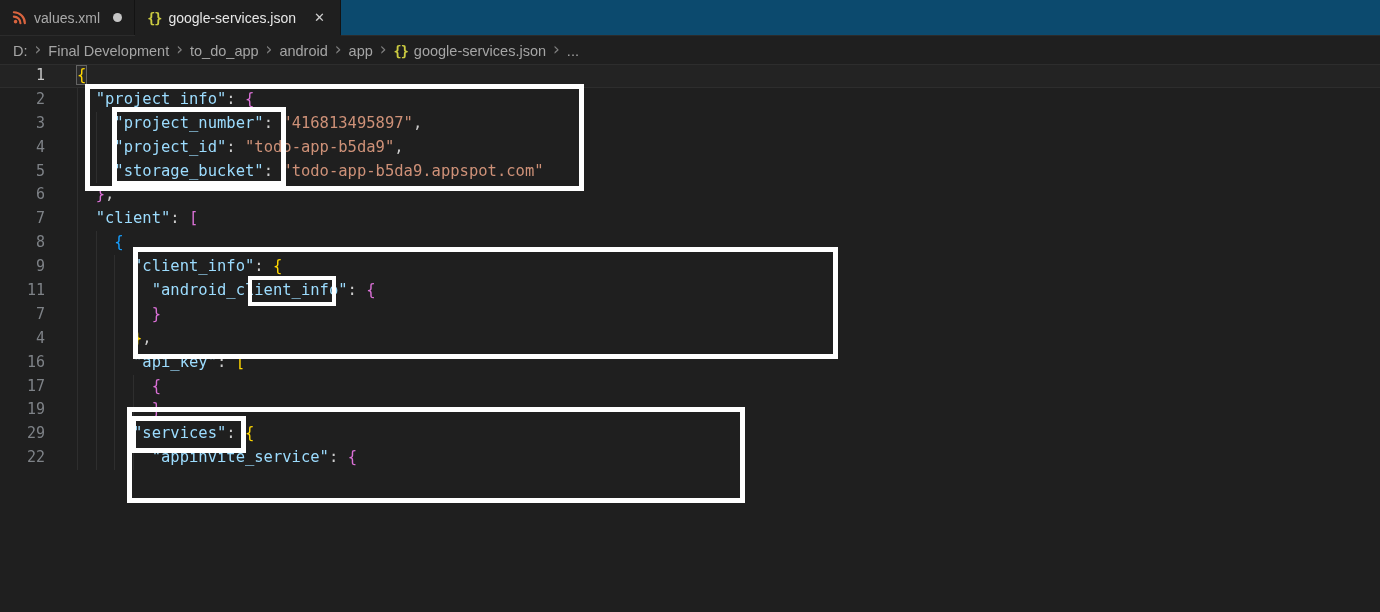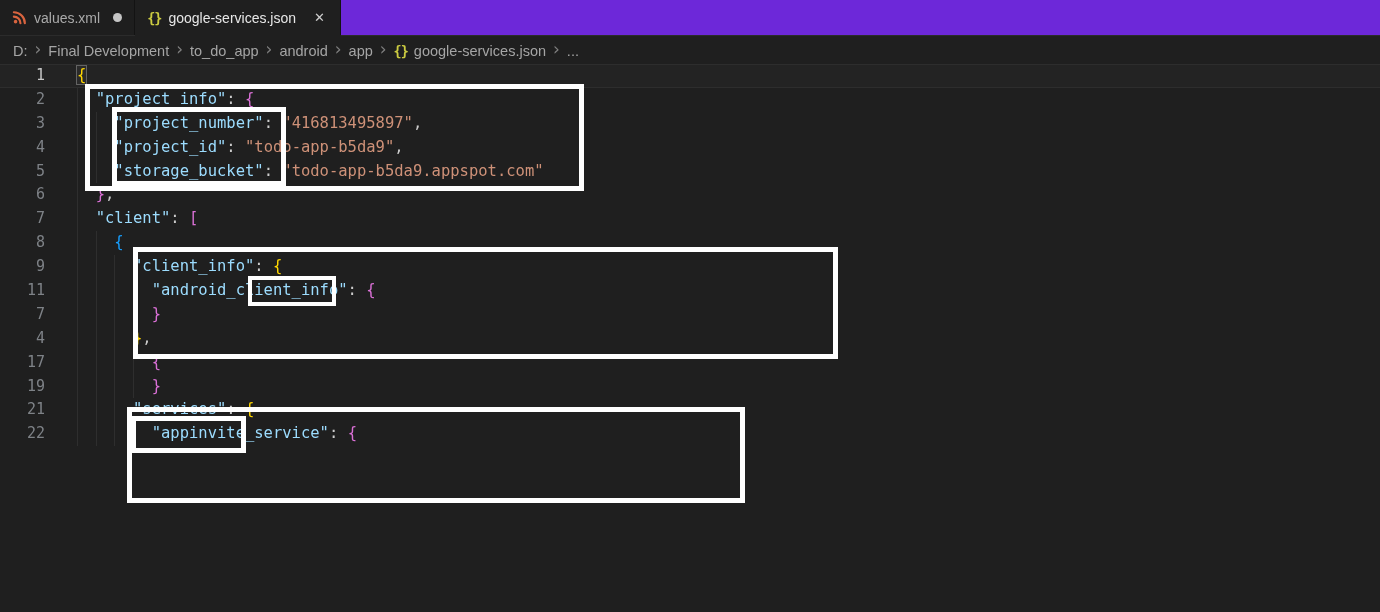--- a/index.html
+++ b/index.html
@@ -5,21 +5,21 @@
   * { margin:0; padding:0; box-sizing:border-box; }
   html,body { background:#101010; }
   #app {
     position:relative; width:1380px; height:612px; overflow:hidden;
     background:#1F1F1F; font-family:"Liberation Sans", sans-serif;
   }
 
   
   .tabbar {
     position:absolute; top:0; left:0; width:100%; height:36px;
-    background:#6d28d9; display:flex; align-items:stretch;
+    background:#0c4a6e; display:flex; align-items:stretch;
     border-bottom:1px solid #2B2B2B;
   }
   .tab {
     display:flex; align-items:center; gap:7px; padding:0 12px;
     background:#1E1E1E; border-right:1px solid #131313; cursor:pointer;
     font-size:14px; color:#A9A9A9; position:relative;
   }
   .tab.active { background:#1F1F1F; color:#E7E7E7; box-shadow:0 1px 0 #1F1F1F; }
   .tab .tlabel { white-space:nowrap; }
   .dot { width:9px; height:9px; border-radius:50%; background:#C5C5C5; margin-left:6px; }
@@ -148,29 +148,33 @@
         </div>
         <div class="row">
           <span class="ln">7</span>
           <span class="cl"><span class="ind" style="width: 8ch;"></span><span style="color: rgb(218, 112, 214);">}</span></span>
         </div>
         <div class="row">
           <span class="ln">4</span>
           <span class="cl"><span class="ind" style="width: 6ch;"></span><span style="color: rgb(255, 215, 0);">}</span><span style="color: rgb(204, 204, 204);">,</span></span>
         </div>
         <div class="row">
+          <span class="ln">16</span>
+          <span class="cl"><span class="ind" style="width: 6ch;"></span><span style="color: rgb(156, 220, 254);">"api_key"</span><span style="color: rgb(204, 204, 204);">: </span><span style="color: rgb(255, 215, 0);">[</span></span>
+        </div>
+        <div class="row">
           <span class="ln">17</span>
           <span class="cl"><span class="ind" style="width: 8ch;"></span><span style="color: rgb(218, 112, 214);">{</span></span>
         </div>
         <div class="row">
           <span class="ln">19</span>
           <span class="cl"><span class="ind" style="width: 8ch;"></span><span style="color: rgb(218, 112, 214);">}</span></span>
         </div>
         <div class="row">
-          <span class="ln">21</span>
+          <span class="ln">29</span>
           <span class="cl"><span class="ind" style="width: 6ch;"></span><span style="color: rgb(156, 220, 254);">"services"</span><span style="color: rgb(204, 204, 204);">: </span><span style="color: rgb(255, 215, 0);">{</span></span>
         </div>
         <div class="row">
           <span class="ln">22</span>
           <span class="cl"><span class="ind" style="width: 8ch;"></span><span style="color: rgb(156, 220, 254);">"appinvite_service"</span><span style="color: rgb(204, 204, 204);">: </span><span style="color: rgb(218, 112, 214);">{</span></span>
         </div>
       </div>
   </div>
 
   <div class="ann-layer">

